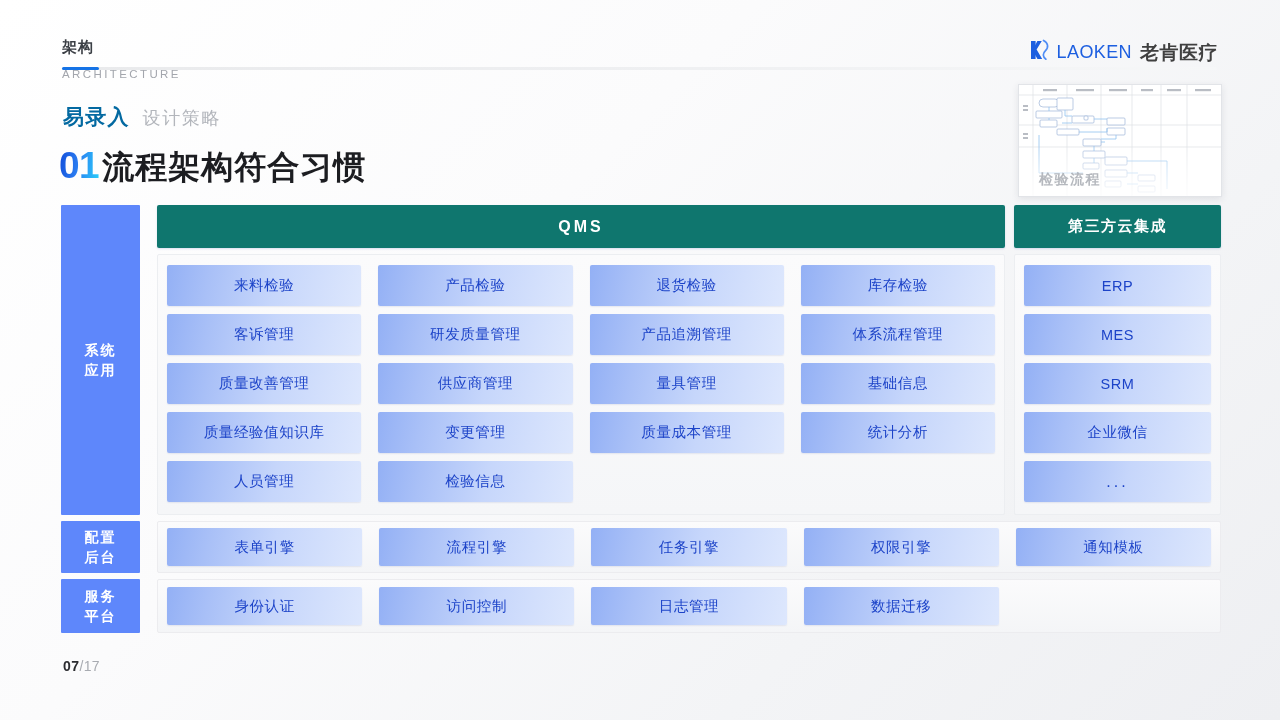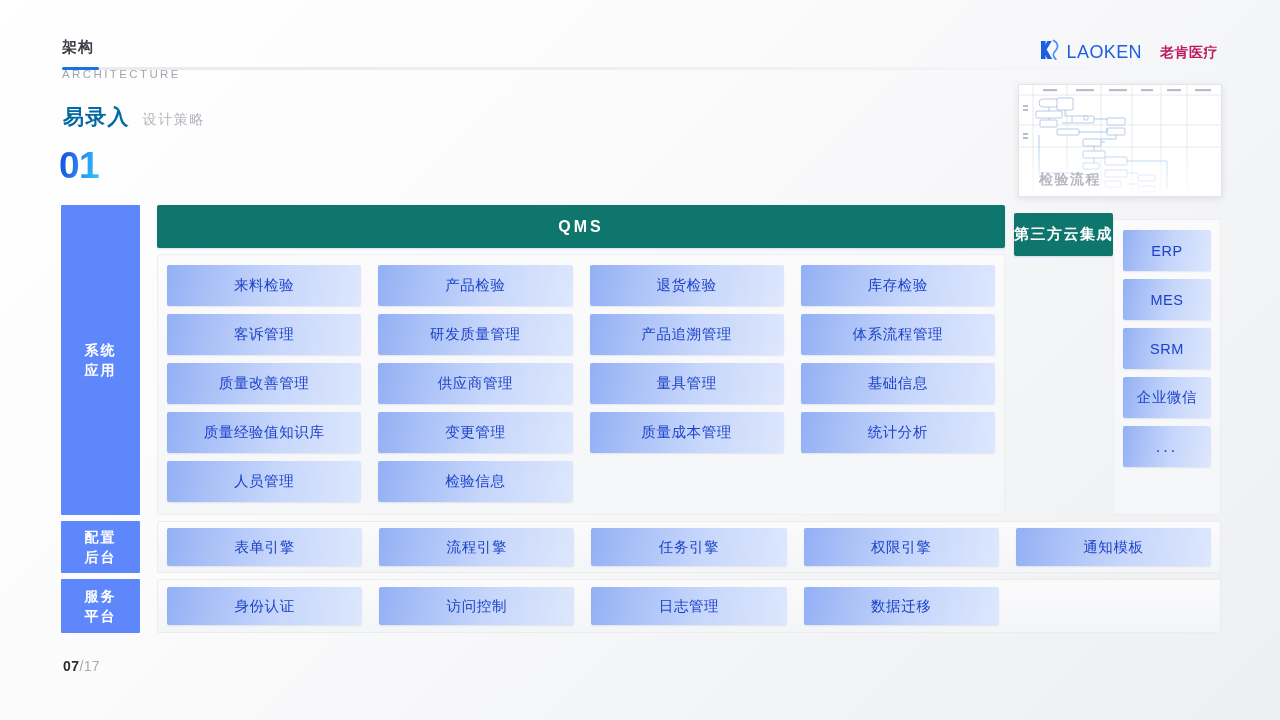--- a/index.html
+++ b/index.html
@@ -75,26 +75,26 @@
   }
   .brand-mark { display: block; }
   .brand-en {
     font-size: 18px;
     font-weight: 400;
     color: #1d5fe0;
     letter-spacing: 0.4px;
     line-height: 1;
   }
   .brand-cn {
-    font-size: 14px;
+    font-size: 19px;
     font-weight: 700;
-    color: #be185d;
+    color: #404040;
     letter-spacing: 0.5px;
     line-height: 1;
-    margin-left: 13px;
+    margin-left: 3px;
   }
 
   
   .thumb {
     position: absolute;
     left: 1018px;
     top: 84px;
     width: 202px;
     height: 111px;
     background: #fdfdfd;
@@ -123,21 +123,21 @@
     gap: 13px;
   }
   .sub-head-strong {
     font-size: 21px;
     font-weight: 700;
     color: #0369a1;
     letter-spacing: 1.2px;
     font-family: Liberation Mono, monospace;
   }
   .sub-head-light {
-    font-size: 14px;
+    font-size: 18px;
     font-weight: 400;
     color: #b3b6bc;
     letter-spacing: 1.6px;
   }
   .main-head {
     position: absolute;
     left: 59px;
     top: 145px;
     display: flex;
     align-items: baseline;
@@ -210,22 +210,21 @@
   
   .panel-qms {
     flex: 1 1 auto;
     display: flex;
     flex-direction: column;
     min-width: 0;
   }
   .panel-cloud {
     flex: 0 0 207px;
     display: flex;
-    flex-direction: row;
-    margin-top: 8px;
+    flex-direction: column;
   }
 
   .panel-title {
     height: 43px;
     background: #0f766e;
     color: #fff;
     display: flex;
     align-items: center;
     justify-content: center;
     font-size: 16px;
@@ -405,20 +404,21 @@
   <div class="thumb-label">检验流程</div>
 </div>
 
 <div class="sub-head">
   <span class="sub-head-strong">易录入</span>
   <span class="sub-head-light">设计策略</span>
 </div>
 
 <div class="main-head">
   <span class="main-head-num">01</span>
+  <span class="main-head-text">流程架构符合习惯</span>
 </div>
 
 <div class="diagram">
 
   <div class="d-row d-row-apps">
     <div class="tier">
       <span>系统</span>
       <span>应用</span>
     </div>
     <div class="tier-gap"></div>

